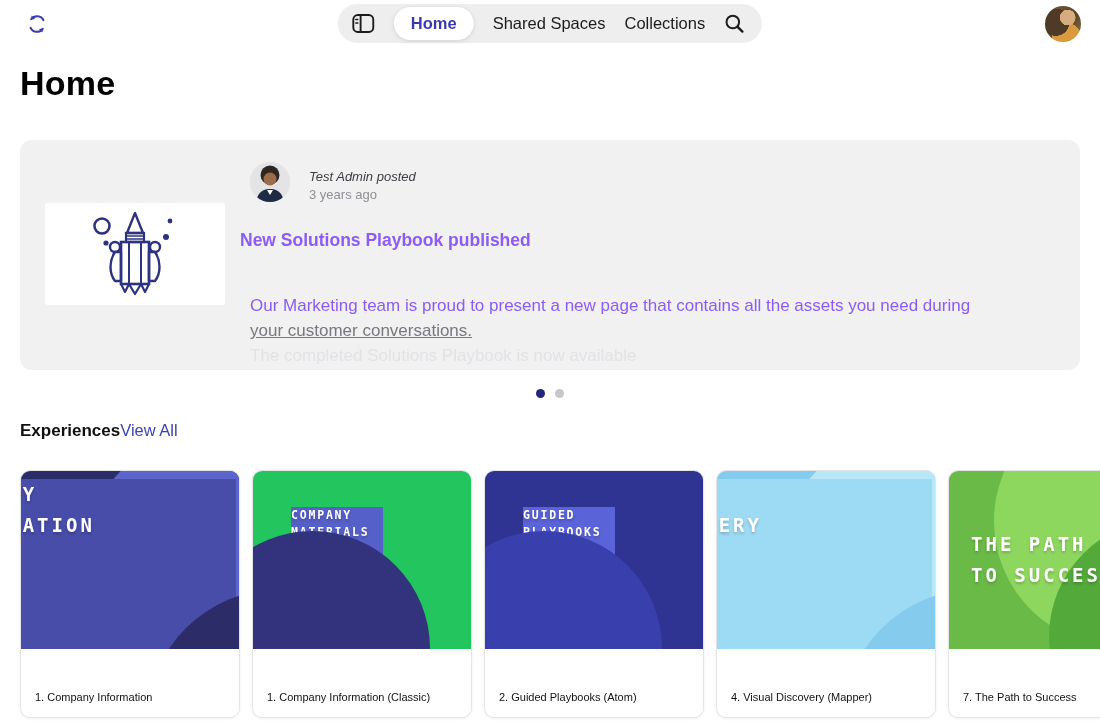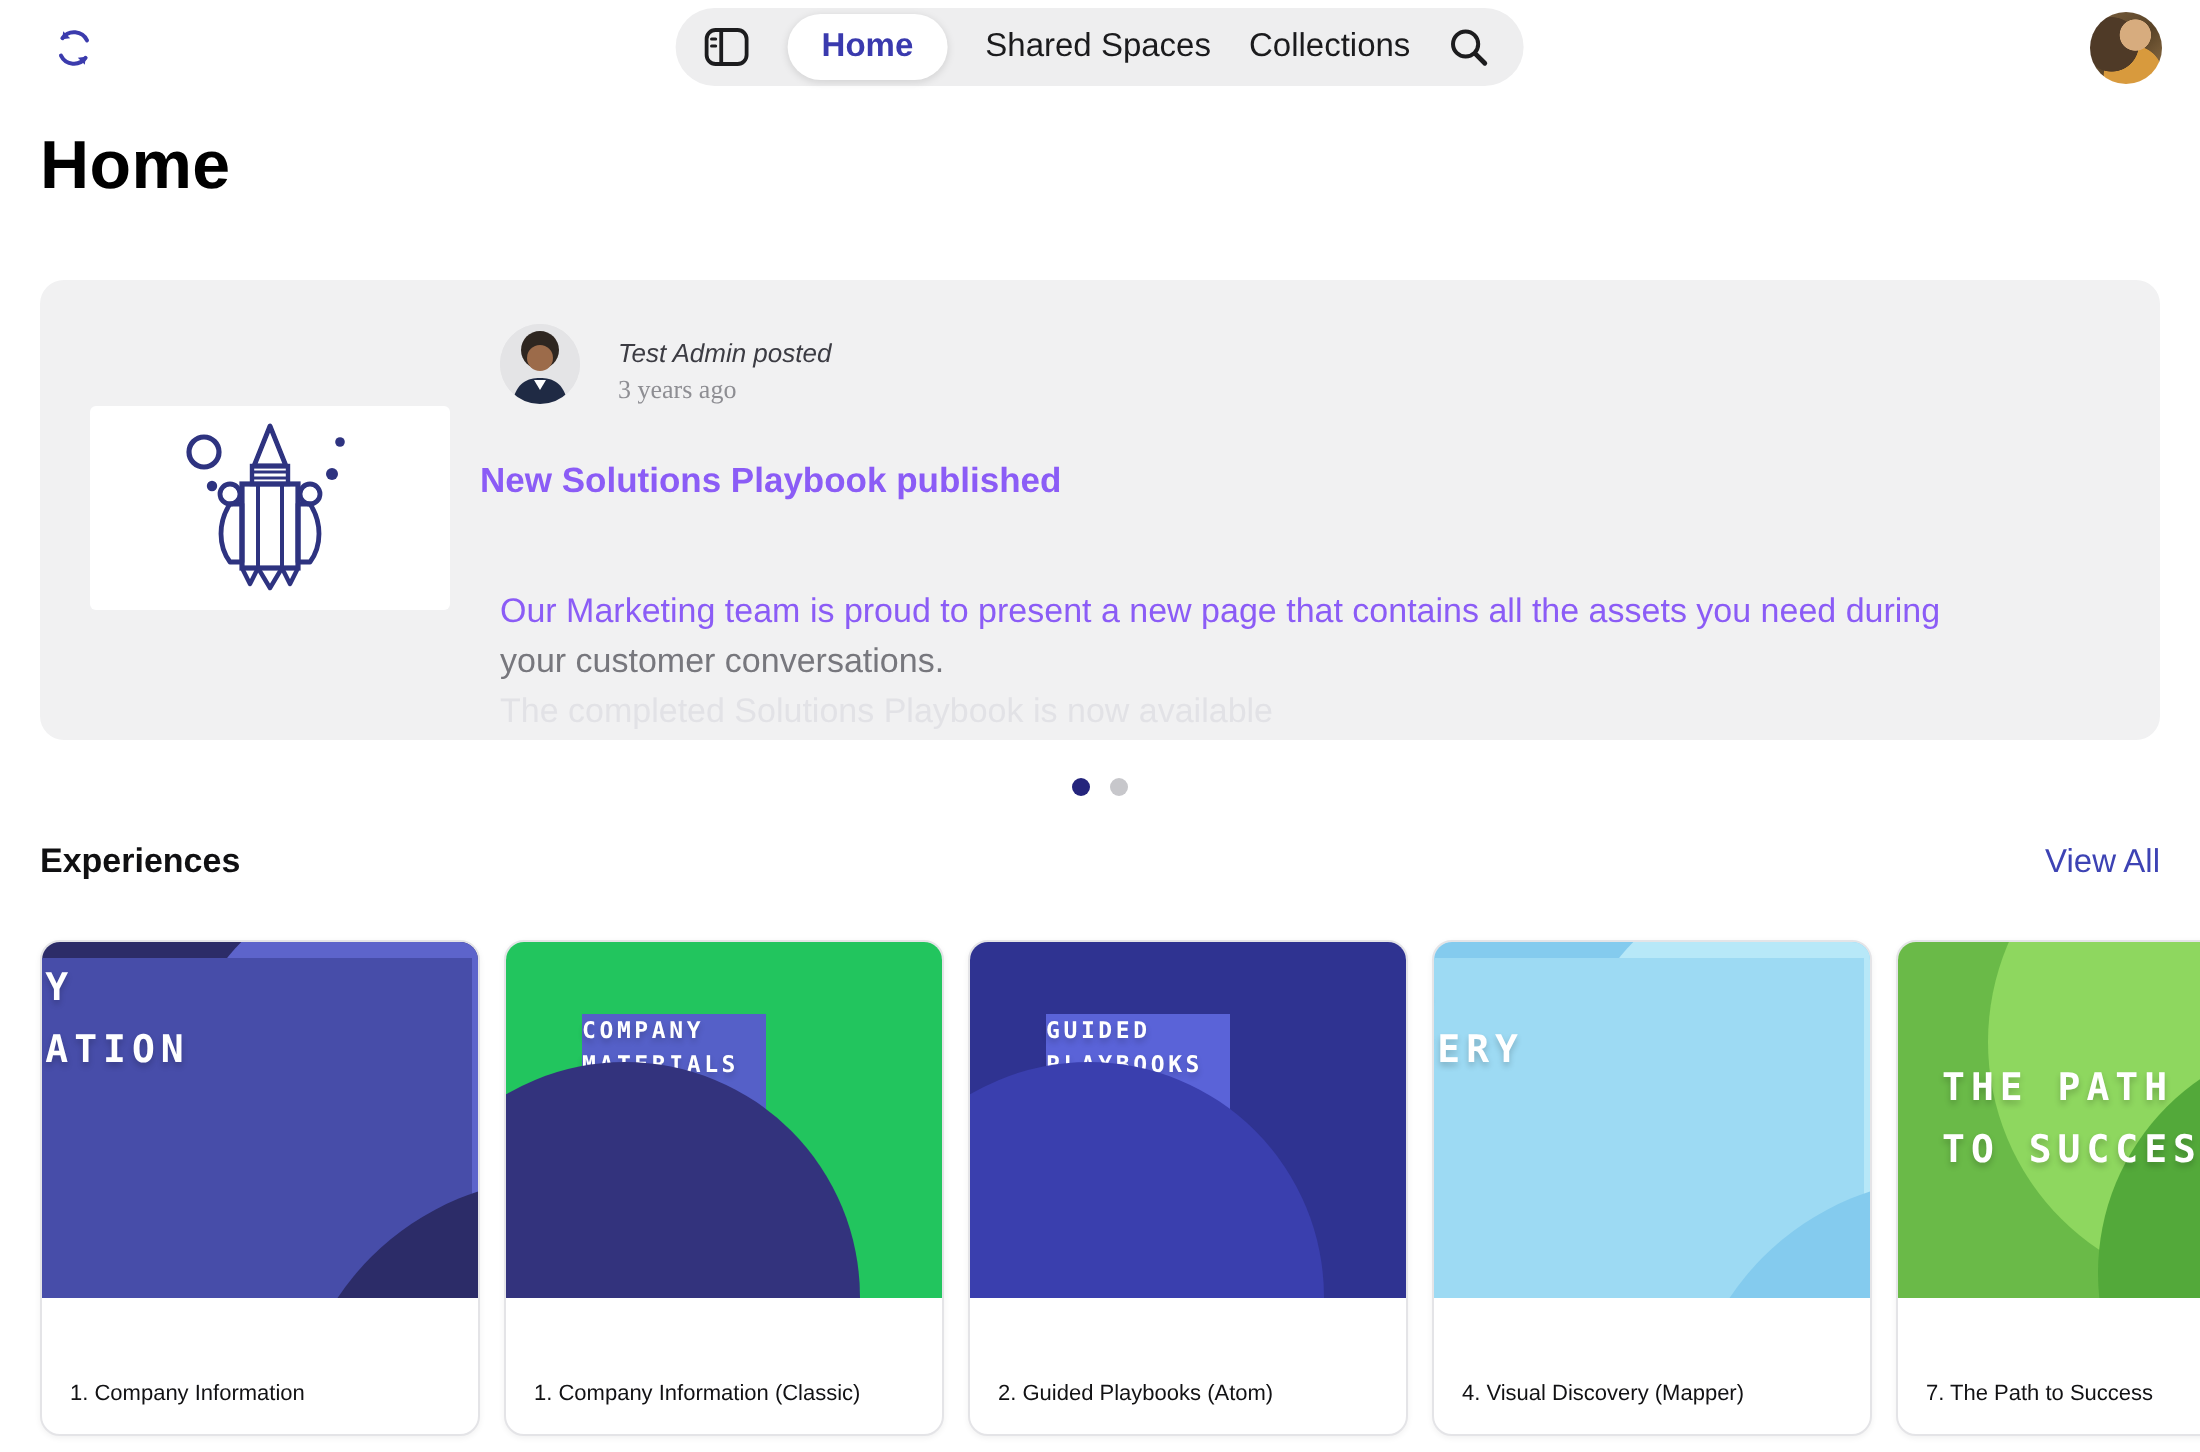--- a/index.html
+++ b/index.html
@@ -32,39 +32,39 @@
 
   
   .ann-card { position:absolute; left:20px; top:140px; width:1060px; height:230px;
     background:#f1f1f2; border-radius:12px; overflow:hidden; cursor:pointer; }
   .ann-img { position:absolute; left:25px; top:63px; width:180px; height:102px;
     background:#ffffff; border-radius:3px; display:flex; align-items:center;
     justify-content:center; }
   .ann-avatar { position:absolute; left:230px; top:22px; width:40px; height:40px;
     border-radius:50%; overflow:hidden; background:#e4e4e6; }
   .ann-author { position:absolute; left:289px; top:29px; font-size:13px; color:#3c3c43;font-style:italic; }
-  .ann-time { position:absolute; left:289px; top:47px; font-size:13px; color:#8e8e93;font-family:Liberation Serif, serif; }
+  .ann-time { position:absolute; left:289px; top:47px; font-size:13px; color:#8e8e93; }
   .ann-headline { position:absolute; left:220px; top:90px; font-size:17.5px;
     font-weight:700; color:#8b5cf6;text-align:right; }
   .ann-body { position:absolute; left:230px; top:153px; right:24px;
     font-size:17px; line-height:25px; }
   .ann-line1 { color:#8b5cf6; white-space:nowrap; }
-  .ann-line2 { color:#77777d; white-space:nowrap; }
+  .ann-line2 { color:#77777d; white-space:nowrap;text-decoration:underline; }
   .ann-line3 { color:#e2e2e6; white-space:nowrap; }
 
   
   .dots { position:absolute; top:389px; left:0; width:1100px; display:flex;
     justify-content:center; gap:10px; }
   .dot { width:9px; height:9px; border-radius:50%; cursor:pointer; }
   .dot.active { background:#24247c; }
   .dot.inactive { background:#c7c7cb; }
 
   
   .exp-header { position:absolute; left:20px; top:421px; width:1060px;
-    display:flex; justify-content:space-between; align-items:baseline; }
+    display:flex; justify-content:flex-start; align-items:baseline; }
   .exp-title { font-size:17px; font-weight:700; color:#101012; }
   .exp-viewall { font-size:16.5px; color:#3d43b4; cursor:pointer; }
 
   
   .cards { position:absolute; left:20px; top:470px; display:flex; gap:12px; }
   .exp-card { width:220px; height:248px; background:#ffffff;
     border:1px solid #e4e4e7; border-radius:10px; overflow:hidden;
     box-shadow:0 1px 3px rgba(0,0,0,.06); cursor:pointer; flex:0 0 auto; }
   .cover { position:relative; width:100%; height:178px; overflow:hidden; }
   .circ { position:absolute; border-radius:50%; }

